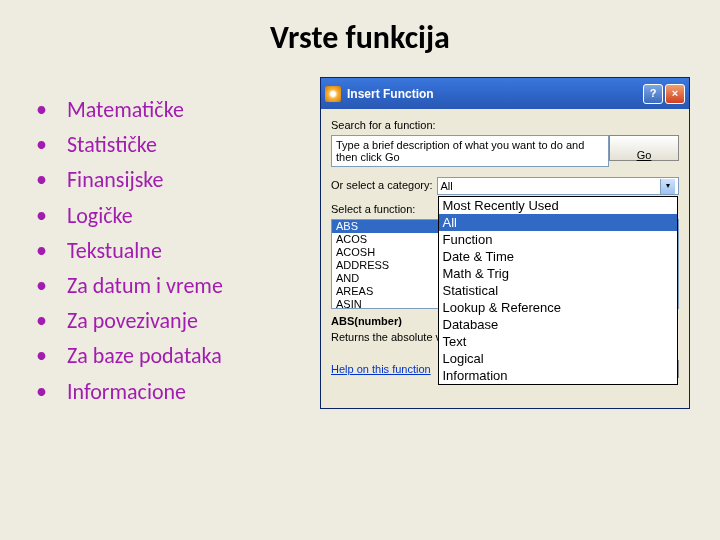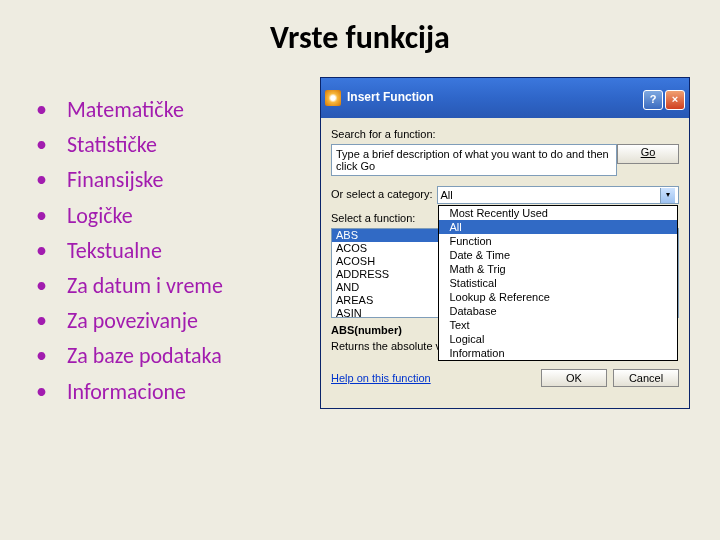--- a/index.html
+++ b/index.html
@@ -4,36 +4,36 @@
 <style>
 * { box-sizing: border-box; margin: 0; padding: 0; }
 body { width: 720px; height: 540px; background: #eeece1; font-family: Calibri, sans-serif; position: relative; overflow: hidden; }
 .slide-title { text-align: center; font-size: 32px; font-weight: bold; padding: 18px 0 10px; color: #000; }
 .content { display: flex; padding: 0 30px; gap: 10px; }
 .bullet-list { flex: 0 0 auto; padding-top: 25px; }
 .bullet-list li { list-style: none; font-size: 22px; line-height: 1.6; color: #a21caf; display: flex; }
 .bullet-list li::before { content: "•"; margin-right: 20px; margin-left: 6px; }
 .dialog-wrap { flex: 1; display: flex; justify-content: flex-end; }
 .dialog { width: 370px; border: 1px solid #0a246a; background: #ece9d8; font-family: Tahoma, sans-serif; font-size: 11px; margin-top: 10px; }
-.titlebar { background: linear-gradient(to bottom, #3b77dd 0%, #2f66c9 50%, #2858b4 100%); color: #fff; height: 40px; display: flex; padding: 12px 4px; }
+.titlebar { background: linear-gradient(to bottom, #3b77dd 0%, #2f66c9 50%, #2858b4 100%); color: #fff; height: 31px; display: flex; align-items: center; padding: 12px 4px; }
 .titlebar-icon { width: 16px; height: 16px; margin-right: 6px; background: radial-gradient(circle, #fff 20%, #f7b73d 40%, #d47300 100%); border-radius: 2px; }
 .titlebar-text { flex: 1; font-weight: bold; font-size: 12px; }
 .titlebar-btn { width: 20px; height: 20px; margin-left: 2px; background: linear-gradient(#f0a070, #d04020); border: 1px solid #fff; border-radius: 3px; color: #fff; text-align: center; line-height: 16px; font-weight: bold; cursor: pointer; }
 .titlebar-help { background: linear-gradient(#7ea8e0, #3b6bc0); }
 .dialog-body { padding: 10px 10px 6px; }
 .label-row { font-size: 11px; margin-bottom: 4px; }
 .search-row { display: flex; gap: 0; margin-bottom: 10px; }
 .search-box { flex: 1; border: 1px solid #7f9db9; background: #fff; padding: 3px 4px; font-size: 11px; height: 32px; }
-.go-btn { width: 62px; border: 1px solid #888; background: linear-gradient(#fff, #e4e1d5); padding: 0 0; font-size: 11px; text-decoration: underline; text-align: center; cursor: pointer; height: 20px; line-height: 14px; }
+.go-btn { width: 70px; border: 1px solid #888; background: linear-gradient(#fff, #e4e1d5); padding: 12px 0; font-size: 11px; text-decoration: underline; text-align: center; cursor: pointer; height: 20px; line-height: 14px; }
 .cat-row { display: flex; align-items: flex-start; margin-bottom: 8px; position: relative; }
 .cat-label { font-size: 11px; margin-right: 4px; padding-top: 2px; text-align: center; }
 .cat-select { flex: 1; border: 1px solid #7f9db9; background: #fff; font-size: 11px; height: 18px; padding: 1px 3px; position: relative; display: flex; justify-content: space-between; align-items: center; cursor: pointer; }
 .cat-arrow { width: 15px; height: 15px; background: linear-gradient(#cde3ff, #9ec2f0); border-left: 1px solid #7f9db9; text-align: center; line-height: 13px; font-size: 8px; }
 .dropdown { position: absolute; top: 18px; left: 0; right: 0; border: 1px solid #000; background: #fff; z-index: 10; }
-.dropdown-item { font-size: 11px; padding: 1px 11px; cursor: pointer; }
+.dropdown-item { font-size: 13px; padding: 1px 4px; cursor: pointer; }
 .dropdown-item.selected { background: #316ac5; color: #fff; }
 .func-list { border: 1px solid #7f9db9; background: #fff; height: 90px; overflow: hidden; }
 .func-list-item { font-size: 11px; padding: 0 4px; line-height: 13px; }
 .func-list-item.selected { background: #316ac5; color: #fff; }
 .syntax-row { font-weight: bold; font-size: 11px; margin-top: 6px; }
 .desc-row { font-size: 11px; margin-top: 4px; line-height: 1.2; }
 .footer { display: flex; align-items: center; justify-content: space-between; padding: 10px; border-top: 0; }
 .help-link { color: #0033cc; text-decoration: underline; font-size: 11px; cursor: pointer; }
 .btn-row { display: flex; gap: 6px; }
 .dlg-btn { width: 66px; border: 1px solid #888; background: linear-gradient(#fff, #e4e1d5); padding: 2px 0; font-size: 11px; text-align: center; cursor: pointer; }

